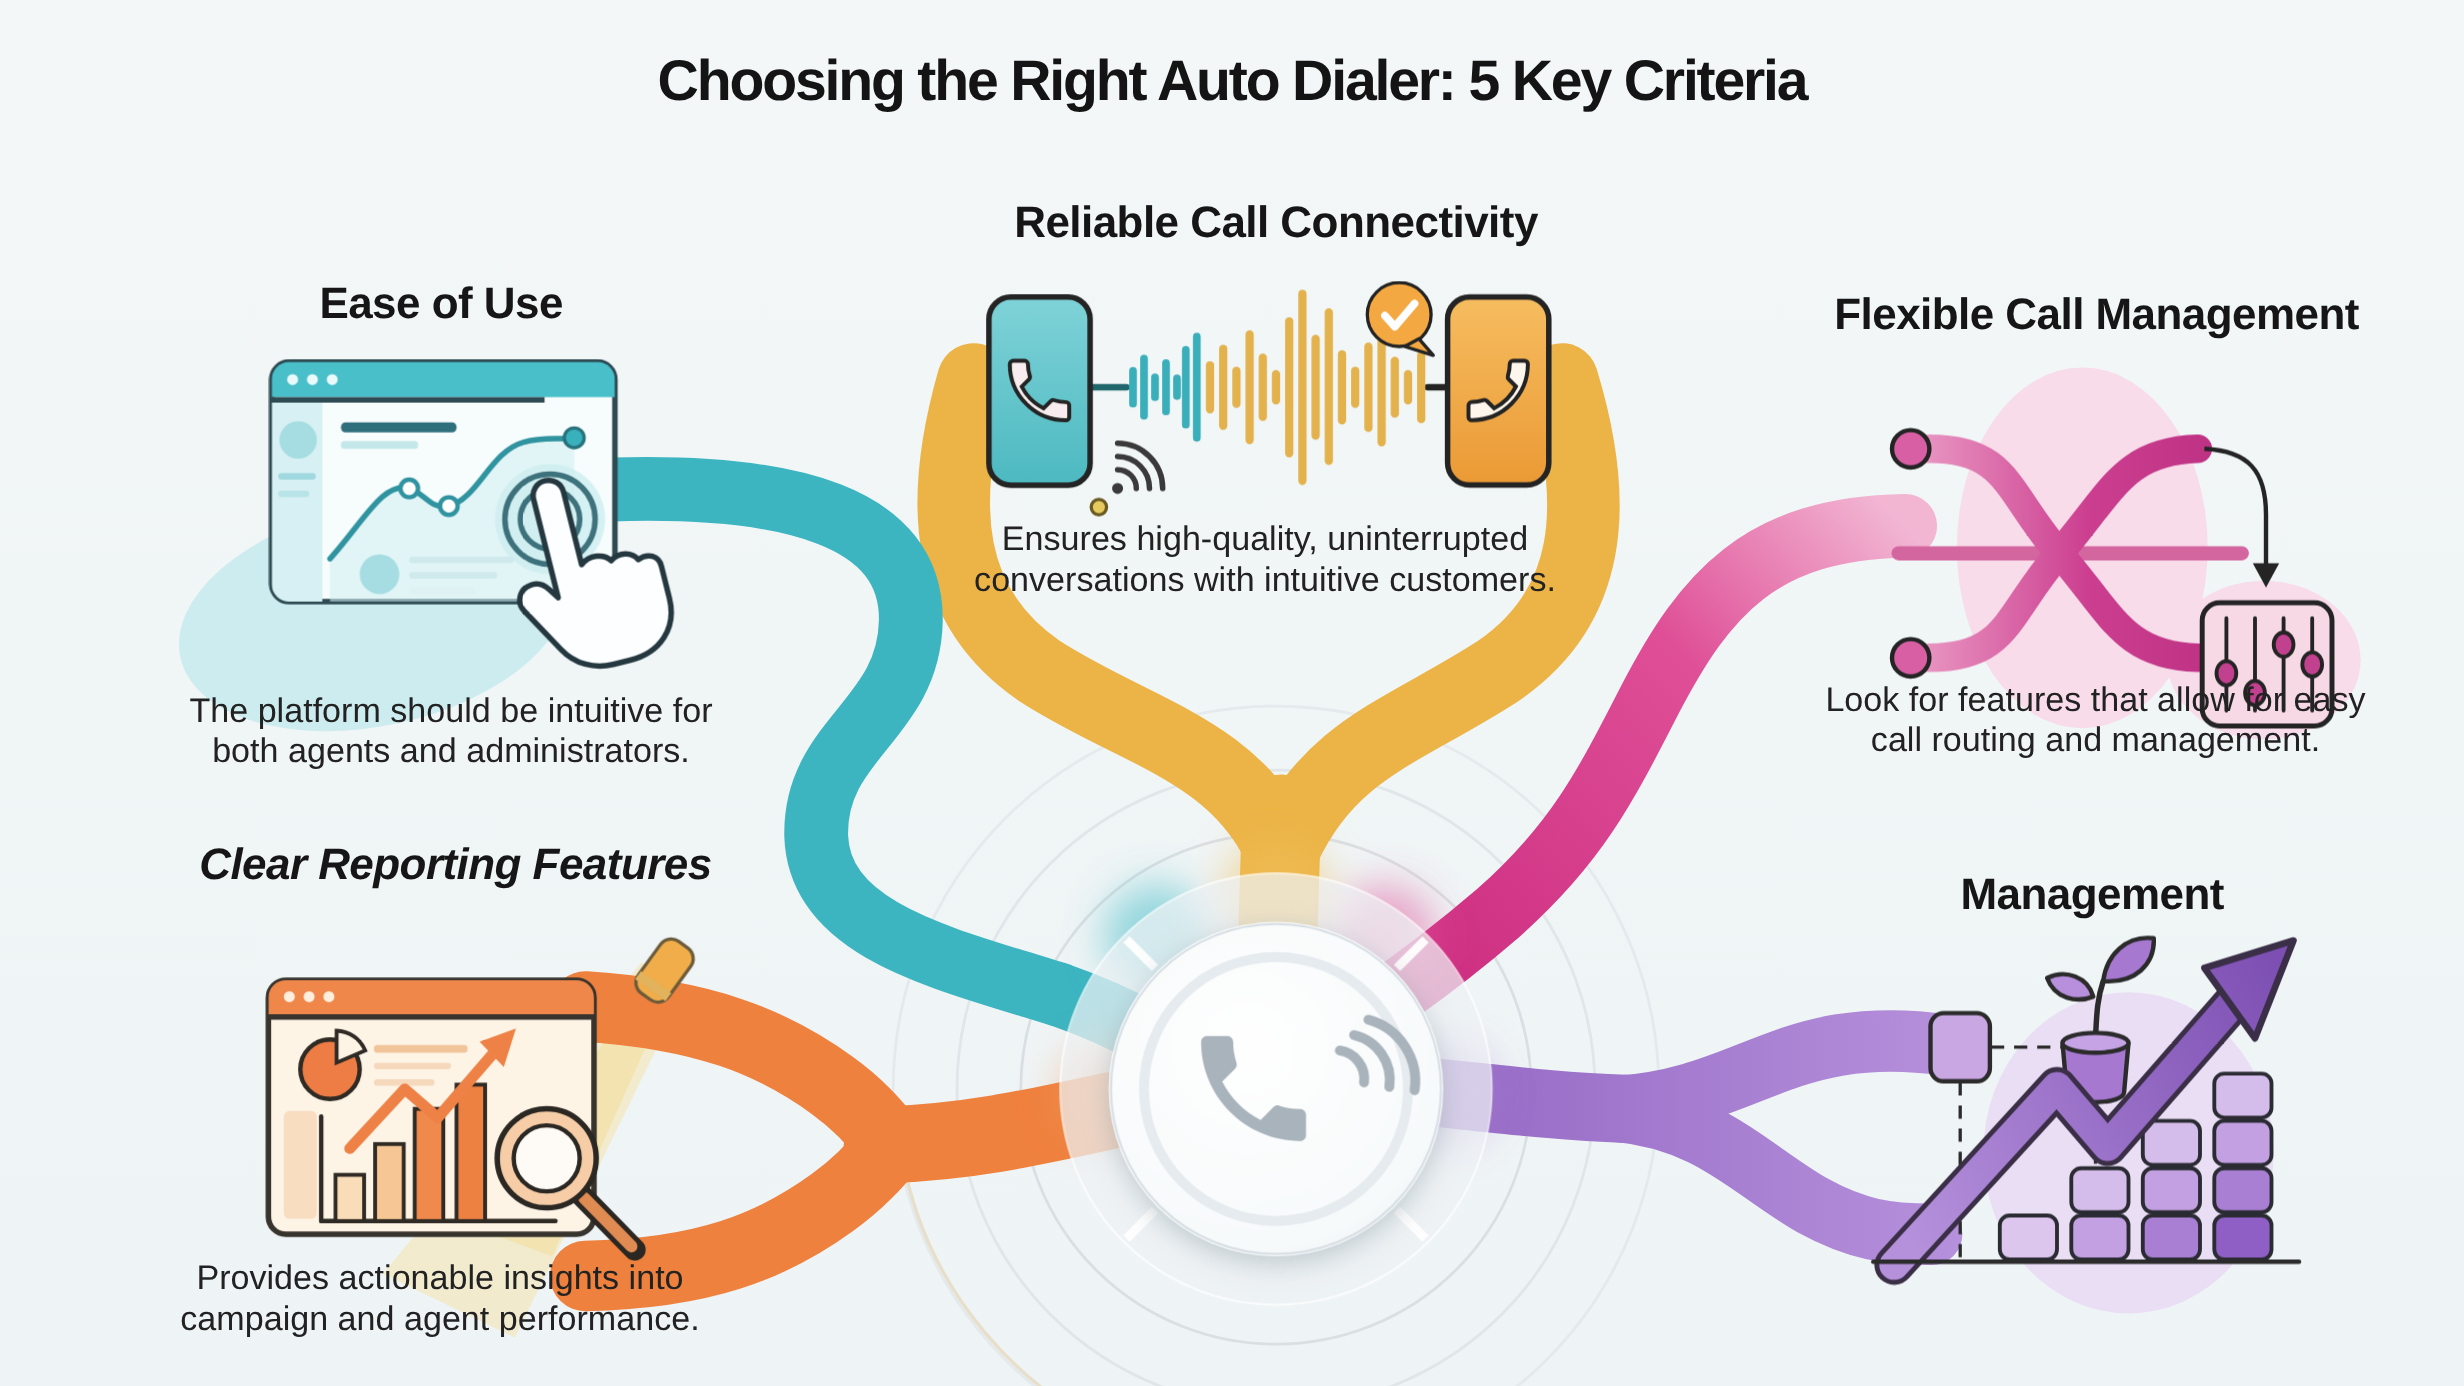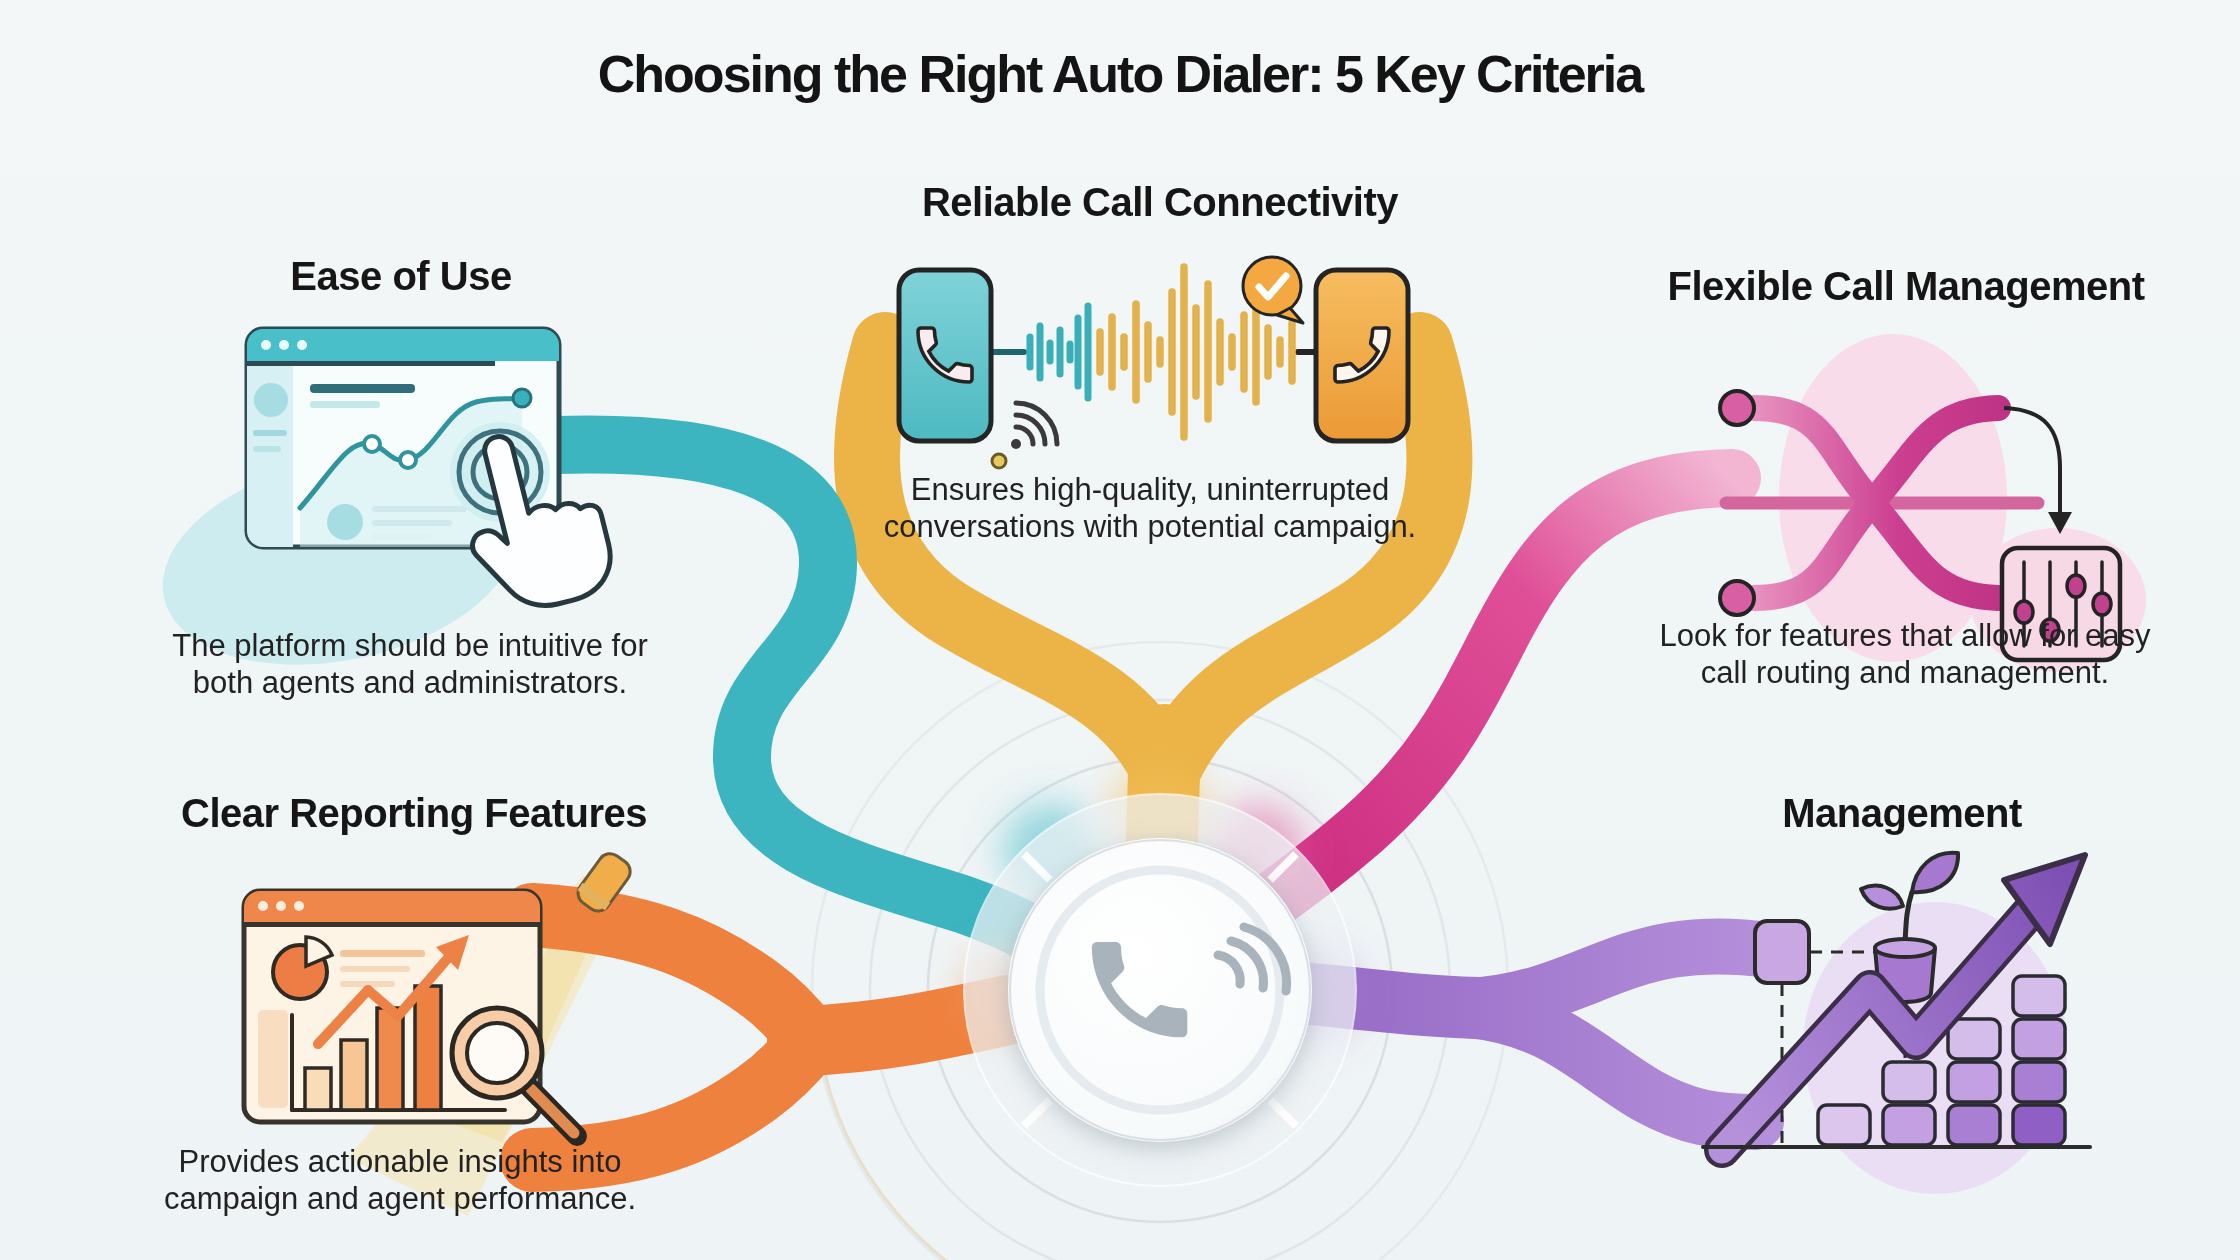--- a/index.html
+++ b/index.html
@@ -17,21 +17,21 @@
   .sec-title{
     text-align:center;font-size:40px;font-weight:700;letter-spacing:-0.5px;color:#161616;
   }
   .caption{
     text-align:center;font-size:31px;font-weight:400;line-height:1.18;color:#222;
     white-space:pre-line;
   }
   .t-ease{left:151px;top:254px;width:500px;}
   .t-conn{left:860px;top:180px;width:600px;}
   .t-mgmt{left:1606px;top:264px;width:600px;}
-  .t-rep{left:114px;top:791px;width:600px;}
+  .t-rep{left:114px;top:764px;width:600px;font-style:italic;}
   .t-scal{left:1602px;top:791px;width:600px;}
   .c-ease{left:110px;top:628px;width:600px;}
   .c-conn{left:830px;top:472px;width:640px;}
   .c-mgmt{left:1595px;top:618px;width:620px;}
   .c-rep{left:120px;top:1144px;width:560px;}
   .c-scal{left:1620px;top:1144px;width:560px;}
 </style>
 </head>
 <body>
 
@@ -314,21 +314,21 @@
 </svg>
 
   <div class="txt main-title">Choosing the Right Auto Dialer: 5 Key Criteria</div>
 
   <div class="txt sec-title t-ease">Ease of Use</div>
   <div class="txt caption c-ease">The platform should be intuitive for
 both agents and administrators.</div>
 
   <div class="txt sec-title t-conn">Reliable Call Connectivity</div>
   <div class="txt caption c-conn">Ensures high-quality, uninterrupted
-conversations with potential campaign.</div>
+conversations with intuitive customers.</div>
 
   <div class="txt sec-title t-mgmt">Flexible Call Management</div>
   <div class="txt caption c-mgmt">Look for features that allow for easy
 call routing and management.</div>
 
   <div class="txt sec-title t-rep">Clear Reporting Features</div>
   <div class="txt caption c-rep">Provides actionable insights into
 campaign and agent performance.</div>
 
   <div class="txt sec-title t-scal">Management</div>

